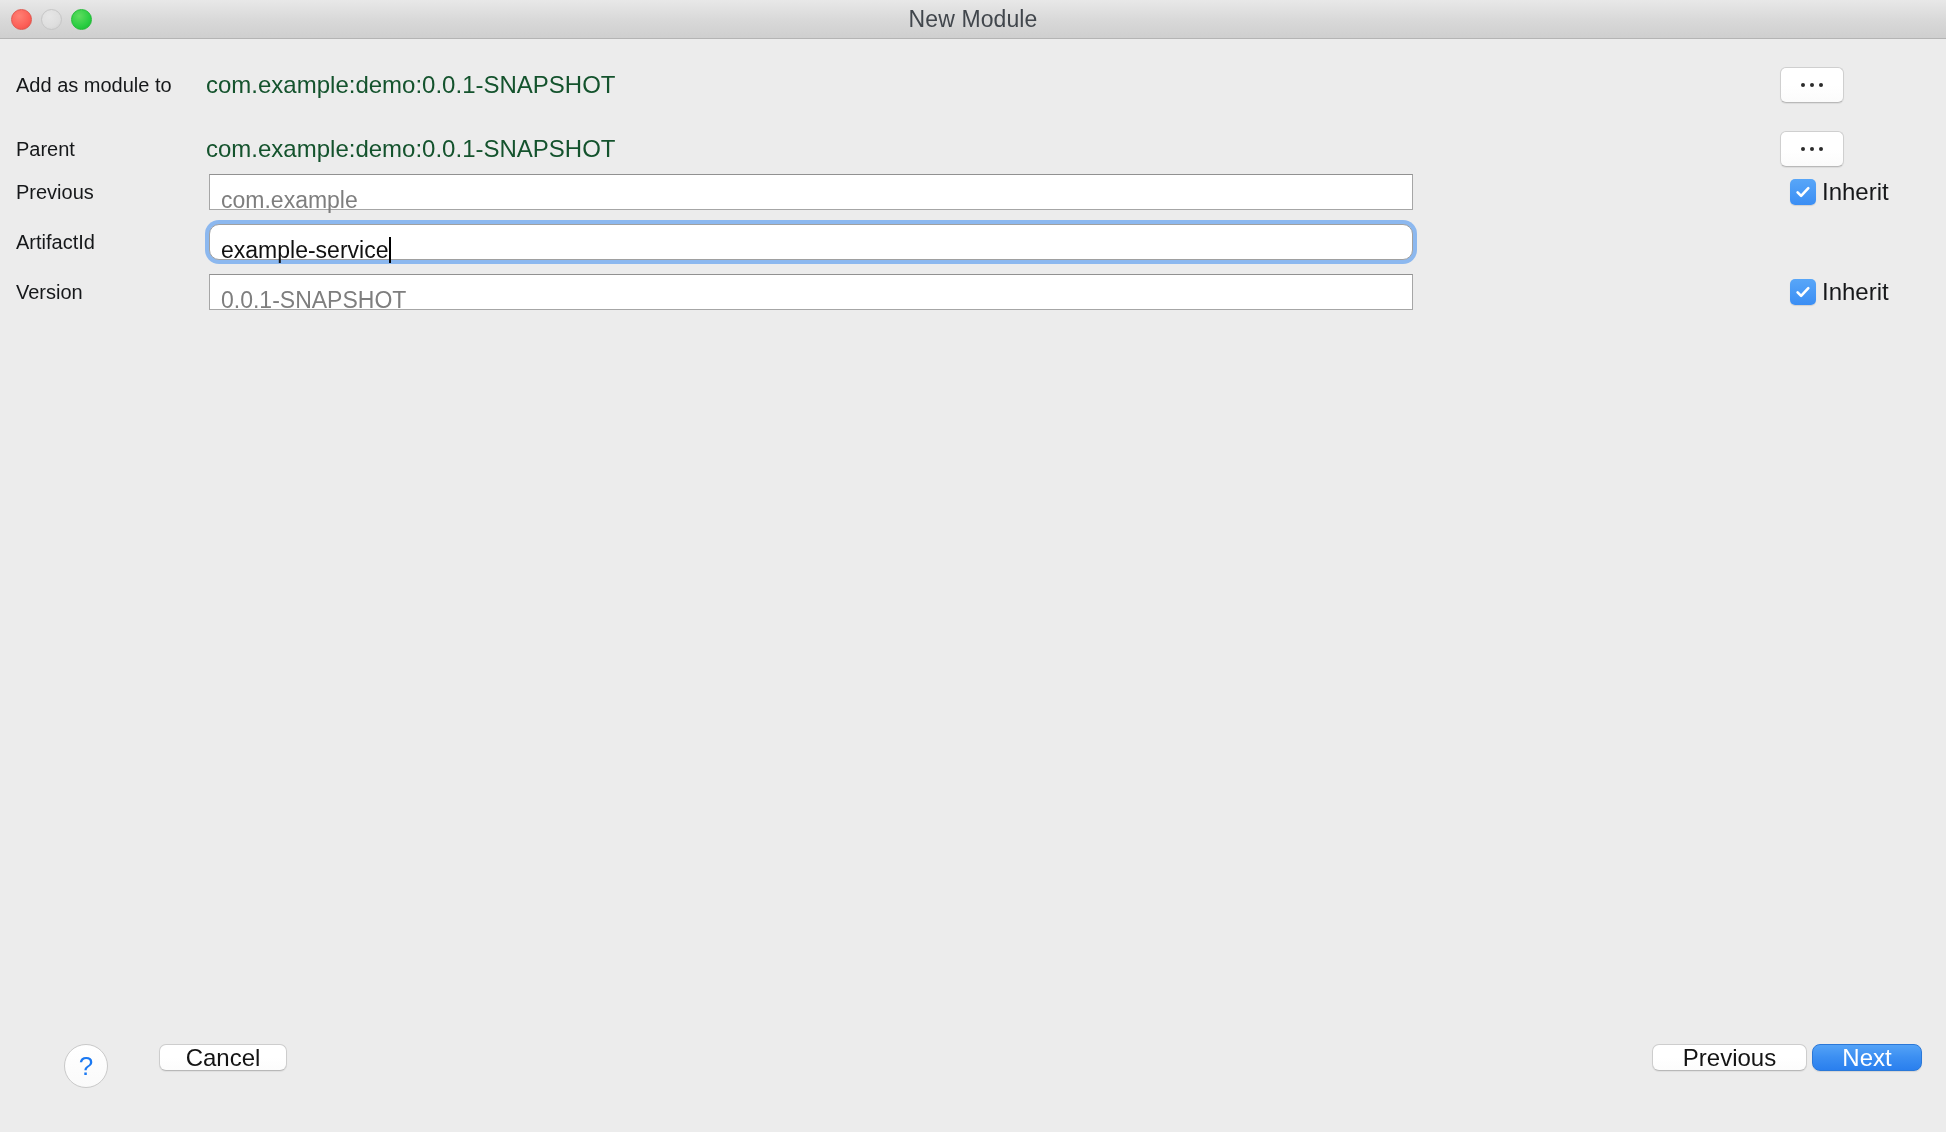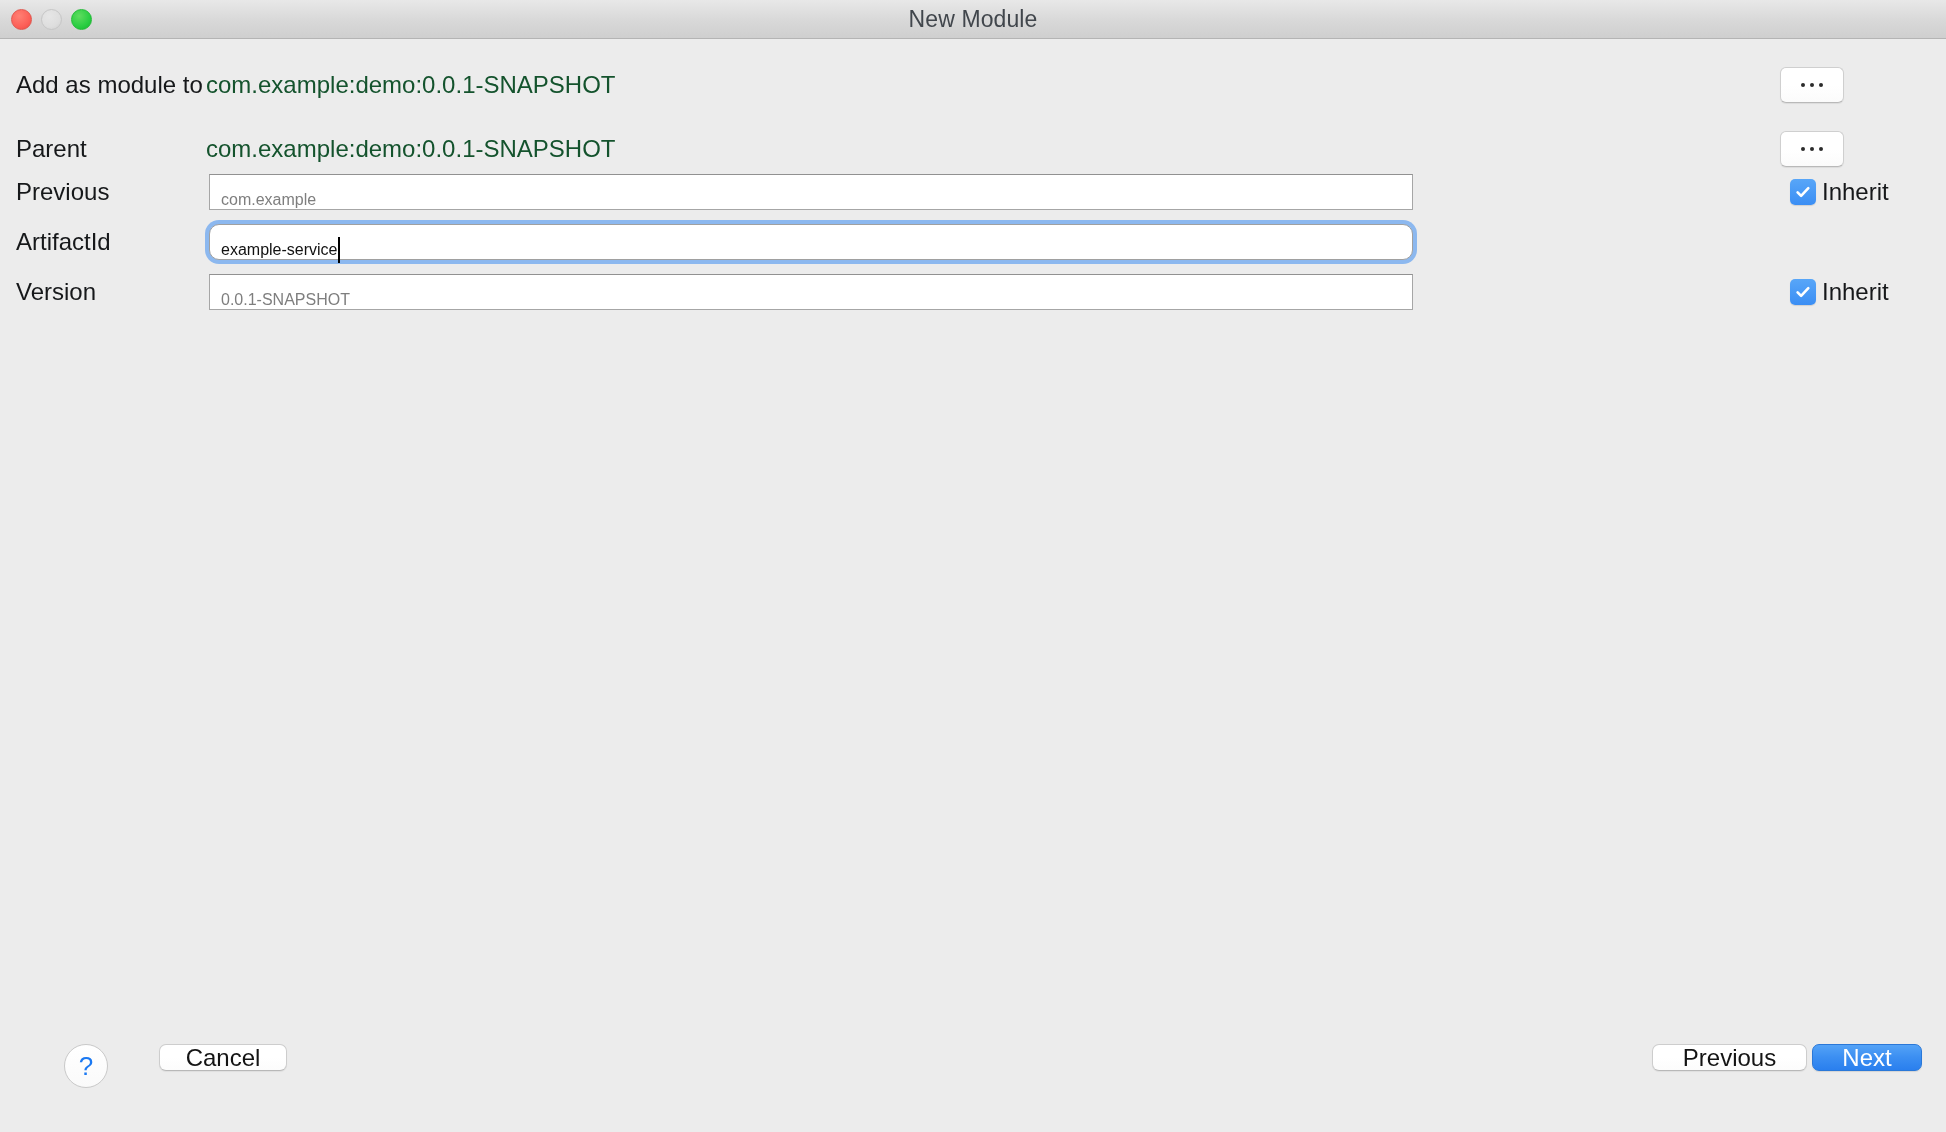--- a/index.html
+++ b/index.html
@@ -84,21 +84,21 @@
   }
   .row-module   { top: 26px; }
   .row-parent   { top: 90px; }
   .row-groupid  { top: 133px; }
   .row-artifact { top: 183px; }
   .row-version  { top: 233px; }
 
   .label {
     position: absolute;
     left: 16px;
-    font-size: 24px;
+    font-size: 20px;
     color: #16181a;
     white-space: nowrap;
   }
   .static-value {
     position: absolute;
     left: 206px;
     font-size: 24px;
     color: #14532d;
     white-space: nowrap;
   }
@@ -108,21 +108,21 @@
     left: 209px;
     width: 1204px;
     height: 36px;
     box-sizing: border-box;
     background: #ffffff;
     border: 1px solid #a6a6a6;
     border-top-color: #919191;
     display: flex;
     align-items: center;
     padding: 16px 0 0 11px;
-    font-size: 16px;
+    font-size: 23px;
     color: #7e7e7e;
   }
   .field.focused {
     border: 1px solid #a0a0a0;
     box-shadow: 0 0 0 4px #8cb8ef;
     border-radius: 10px;
     color: #111111;
   }
   .field .caret {
     display: inline-block;
@@ -223,21 +223,21 @@
     color: #141414;
   }
   .btn-default {
     background: linear-gradient(to bottom, #54a3f7 0%, #3c8ff2 48%, #2a7fee 100%);
     border: 1px solid #2a78d8;
     box-shadow: 0 1px 1px rgba(0,0,0,0.1);
     color: #ffffff;
   }
   .btn-cancel   { left: 159px; width: 128px; }
   .btn-previous { left: 1652px; width: 155px; }
-  .btn-next     { left: 1812px; width: 110px; }
+  .btn-next     { left: 1812px; width: 110px; border-radius: 8px; }
 </style>
 </head>
 <body>
 
 <div class="window">
 
   <div class="titlebar">
     <div class="traffic-lights">
       <div class="light light-close"></div>
       <div class="light light-min"></div>

